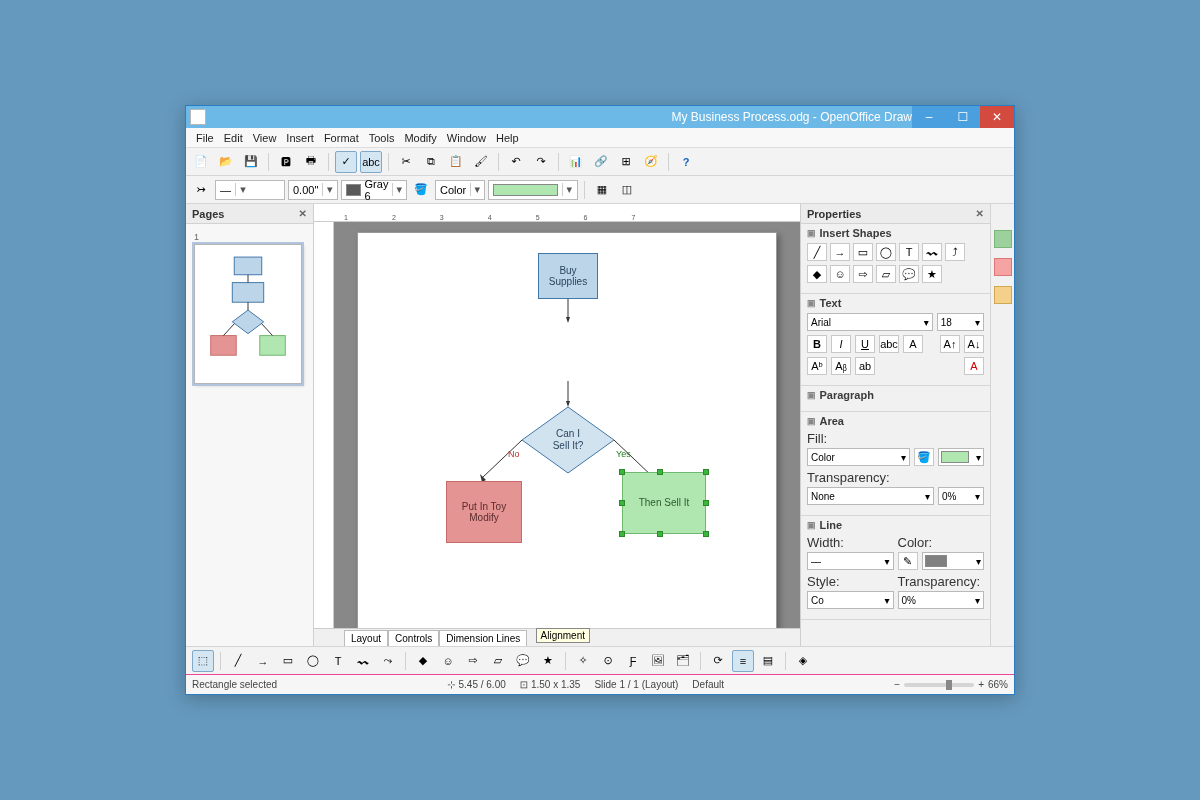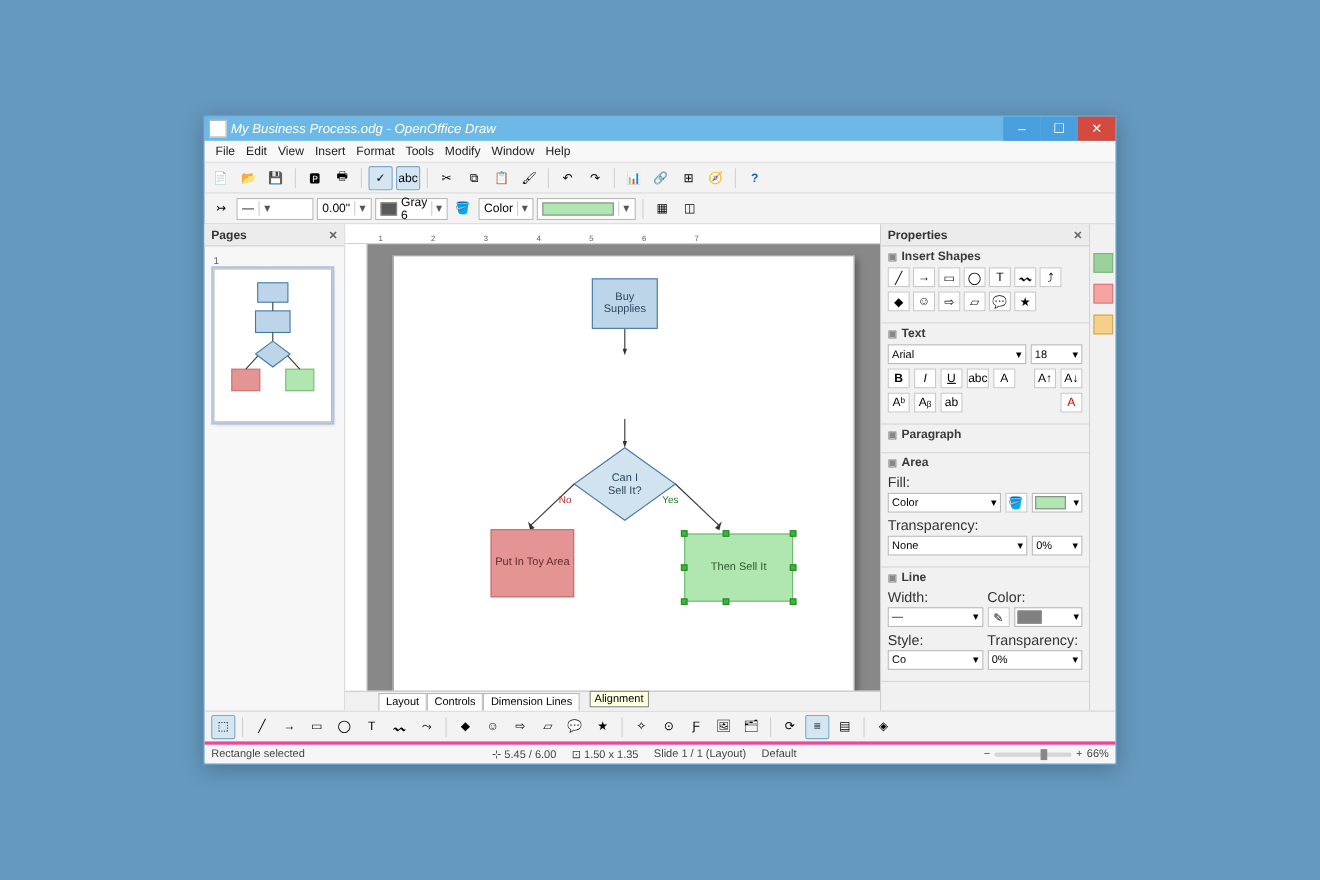--- a/index.html
+++ b/index.html
@@ -1,20 +1,20 @@
 <!DOCTYPE html>
 <html><head>
 <meta charset="utf-8">
 <style>
 * { box-sizing: border-box; margin: 0; padding: 0; }
 body { font-family: "Segoe UI", Tahoma, sans-serif; font-size: 11px; background: #6599be; width: 1200px; height: 800px; overflow: hidden; display: flex; align-items: center; justify-content: center; }
 .window { width: 830px; height: 590px; background: #f1f1f1; border: 1px solid #2b7dc2; box-shadow: 0 4px 18px rgba(0,0,0,.25); display: flex; flex-direction: column; }
 .titlebar { height: 22px; background: #6cb8e6; color: #fff; display: flex; align-items: center; font-size: 12px; position: relative; }
 .titlebar .doc-icon { width: 16px; height: 16px; margin: 0 4px; background: #fff; border: 1px solid #b8b8b8; }
-.titlebar .title { flex: 1; text-align: left; font-style: italic; }
+.titlebar .title { flex: 1; text-align: right; }
 .winbtns { display: flex; height: 100%; }
 .winbtn { width: 34px; height: 100%; display: flex; align-items: center; justify-content: center; color: #fff; }
 .winbtn.close { background: #d34a3e; }
 .winbtn.min, .winbtn.max { background: #4aa0de; }
 
 .menubar { height: 20px; background: #f8f8f8; border-bottom: 1px solid #ddd; display: flex; align-items: center; padding-left: 10px; gap: 10px; font-size: 11px; color: #222; }
 .menubar span { cursor: default; }
 
 .toolbar { height: 28px; background: #f3f3f3; border-bottom: 1px solid #d5d5d5; display: flex; align-items: center; padding: 0 4px; gap: 3px; }
 .tbtn { width: 22px; height: 22px; border: 1px solid transparent; display: flex; align-items: center; justify-content: center; font-size: 11px; border-radius: 2px; }
@@ -57,21 +57,21 @@
 .sbtn { width: 20px; height: 18px; border: 1px solid #c8c8c8; background: #fff; display: flex; align-items: center; justify-content: center; font-size: 11px; }
 .field-row { display: flex; gap: 4px; margin-bottom: 4px; align-items:center;}
 .field-label { font-size: 13px; color: #333; margin-bottom:2px;}
 .input { flex:1; height: 18px; border: 1px solid #b9b9b9; background: #fff; padding: 0 3px; font-size: 10px; display:flex; align-items:center; justify-content:space-between;}
 .color-swatch { width:20px; height:12px; border:1px solid #888; }
 
 .side-icons { width: 24px; background: #f1f1f1; border-left: 1px solid #d4d4d4; display: flex; flex-direction: column; align-items: center; padding-top: 26px; gap: 10px; }
 .side-icons div { width:18px; height:18px; }
 
 .bottom-toolbar { height: 28px; background: #f3f3f3; border-top: 1px solid #d5d5d5; display: flex; align-items: center; padding: 0 6px; gap: 3px; }
-.statusbar { height: 20px; background: #f6f6f6; border-top: 3px solid #ec4899; display: flex; align-items: center; font-size: 10px; color: #444; padding: 0 6px; gap: 14px; }
+.statusbar { height: 20px; background: #f6f6f6; border-top: 1px solid #ec4899; display: flex; align-items: center; font-size: 10px; color: #444; padding: 0 6px; gap: 14px; }
 .statusbar .grow { flex: 1; }
 .zoom-ctl { display:flex; align-items:center; gap:4px; font-size:10px;}
 .zoom-track { width:70px; height:4px; background:#d5d5d5; position:relative; border-radius:2px;}
 .zoom-thumb { width:6px; height:10px; background:#888; position:absolute; left:42px; top:-3px;}
 </style>
 </head>
 <body>
 
 <div class="window">
 
@@ -206,25 +206,25 @@
             </svg>
             <svg style="position:absolute;left:120px;top:205px;width:48px;height:45px">
                 <line x1="44" y1="2" x2="4" y2="40" stroke="#333"></line>
                 <polygon points="2,36 8,42 4,44" fill="#333"></polygon>
               </svg>
             <svg style="position:absolute;left:252px;top:205px;width:48px;height:45px">
                 <line x1="4" y1="2" x2="44" y2="40" stroke="#333"></line>
                 <polygon points="40,42 46,36 44,44" fill="#333"></polygon>
               </svg>
             <div class="label-no" style="left:150px;top:216px">No</div>
-            <div class="label-yes" style="left:244px;top:216px">Yes</div>
+            <div class="label-yes" style="left:258px;top:216px">Yes</div>
             <div class="shape-box shape-red" style="left:88px;top:248px;width:76px;height:62px">
-                <span>Put In Toy Area</span>
+                <span>Put In Toy Modify</span>
               </div>
-            <div class="shape-box shape-green" style="left:264px;top:252px;width:99px;height:62px">
+            <div class="shape-box shape-green" style="left:264px;top:239px;width:84px;height:62px">
               <span>Then Sell It</span>
               <div class="handle" style="left:-4px;top:-4px"></div>
                 <div class="handle" style="left:34px;top:-4px"></div>
                 <div class="handle" style="right:-4px;top:-4px"></div>
               <div class="handle" style="left:-4px;top:27px"></div>
                 <div class="handle" style="right:-4px;top:27px"></div>
               <div class="handle" style="left:-4px;bottom:-4px"></div>
                 <div class="handle" style="left:34px;bottom:-4px"></div>
                 <div class="handle" style="right:-4px;bottom:-4px"></div>
             </div>

